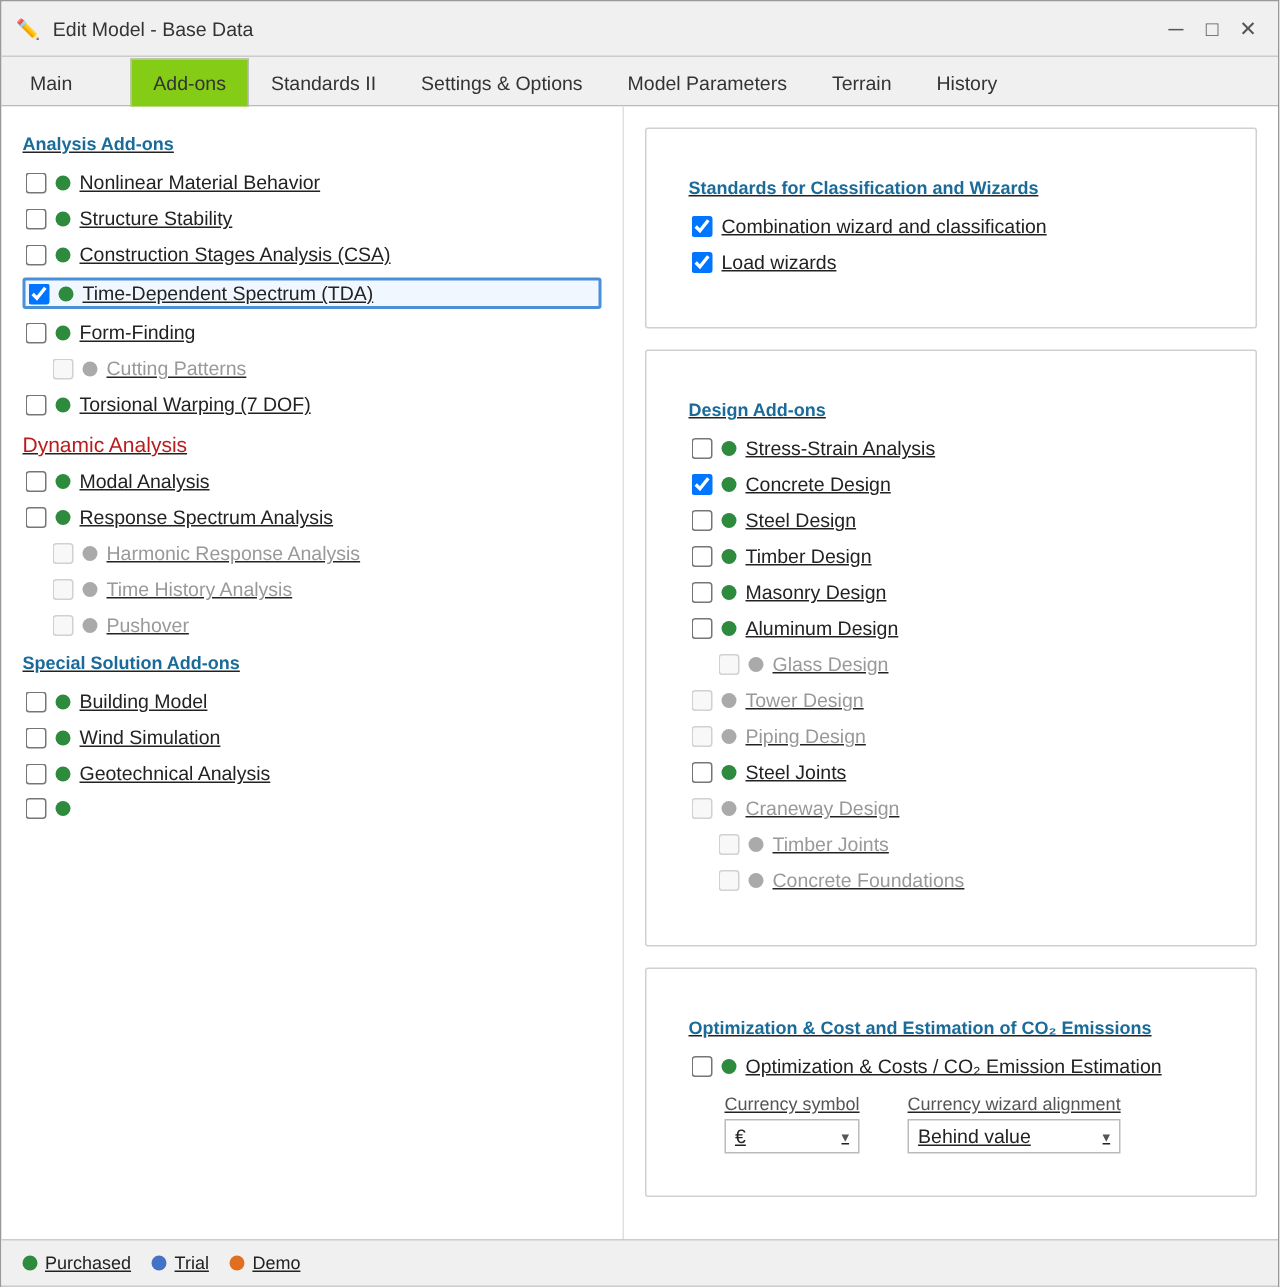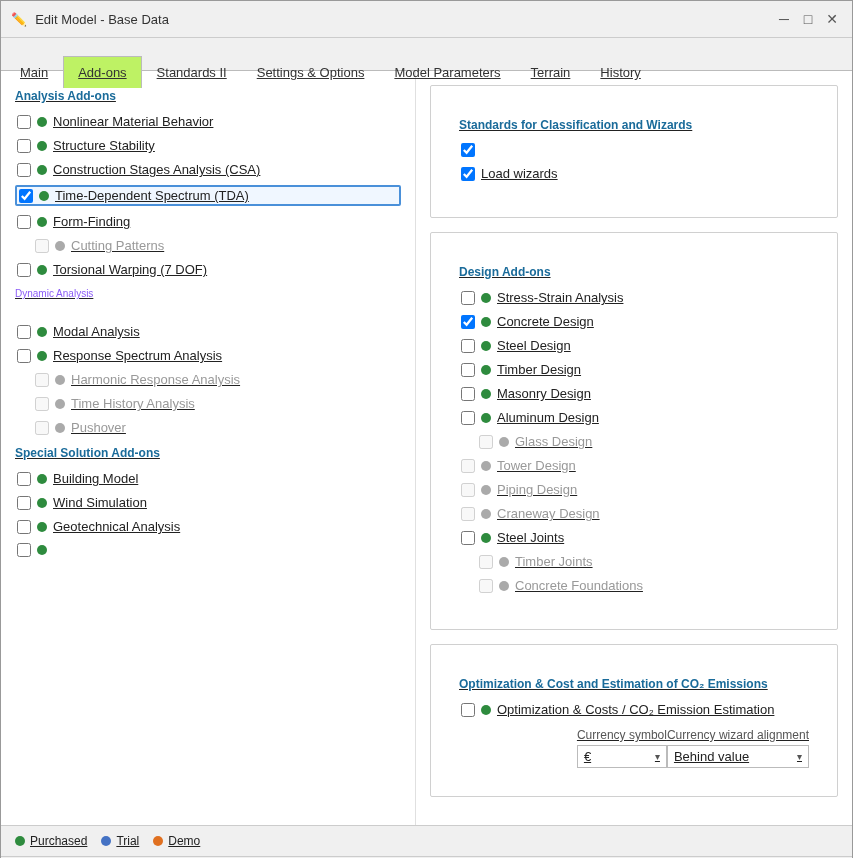--- a/index.html
+++ b/index.html
@@ -3,22 +3,22 @@
   <meta charset="utf-8">
   <style>
     * { box-sizing: border-box; margin: 0; padding: 0; }
     body { font-family: 'Segoe UI', Arial, sans-serif; font-size: 13px; background: #f0f0f0; color: #222; }
     .window { width: 853px; height: 858px; background: #f0f0f0; border: 1px solid #999; display: flex; flex-direction: column; }
     .title-bar { background: #f0f0f0; padding: 8px 10px; display: flex; align-items: center; justify-content: space-between; border-bottom: 1px solid #ccc; }
     .title-bar-left { display: flex; align-items: center; gap: 8px; font-size: 13px; font-weight: 400; color: #333; }
     .title-bar-controls { display: flex; gap: 4px; }
     .title-bar-btn { width: 20px; height: 20px; border: none; background: transparent; cursor: pointer; font-size: 14px; color: #555; display: flex; align-items: center; justify-content: center; }
     .tab-bar { background: #f0f0f0; display: flex; border-bottom: 1px solid #bbb; padding: 0 4px; }
-    .tab { padding: 8px 14px; cursor: pointer; font-size: 13px; color: #333; border: 1px solid transparent; border-bottom: none; position: relative; top: 18px; text-decoration: underline; }
-    .tab.active { background: #bef264; border-color: #bbb; border-bottom-color: #fff; z-index: 1; }
+    .tab { padding: 8px 14px; cursor: pointer; font-size: 13px; color: #333; border: 1px solid transparent; border-bottom: none; position: relative; top: 1px; }
+    .tab.active { background: #84cc16; border-color: #bbb; border-bottom-color: #fff; z-index: 1; margin-left: 24px; }
     .content { flex: 1; background: #fff; display: flex; flex-direction: column; text-decoration: underline; }
     .panels { display: flex; flex: 1; overflow: hidden; }
     .left-panel { width: 415px; padding: 14px; border-right: 1px solid #e0e0e0; overflow-y: auto; }
     .right-panel { flex: 1; padding: 14px; overflow-y: auto; }
     .section-title { font-size: 12px; color: #1a6b9a; font-weight: 600; margin-bottom: 10px; margin-top: 4px; }
     .check-item { display: flex; align-items: center; gap: 6px; margin-bottom: 7px; padding: 1px 2px; }
     .check-item.highlighted { border: 2px solid #4a90d9; border-radius: 2px; background: #f0f7ff; }
     .check-item input[type="checkbox"] { width: 14px; height: 14px; cursor: pointer; margin: 0; flex-shrink: 0; }
     .dot { width: 10px; height: 10px; border-radius: 50%; flex-shrink: 0; }
     .dot-green { background: #2e8b3e; }
@@ -30,23 +30,23 @@
     .check-item.indented { margin-left: 18px; }
     .footer-bar { background: #f0f0f0; border-top: 1px solid #ccc; padding: 8px 14px; display: flex; align-items: center; gap: 14px; }
     .legend-item { display: flex; align-items: center; gap: 5px; font-size: 12px; }
     .bottom-bar { background: #f0f0f0; border-top: 1px solid #ccc; padding: 6px 10px; display: flex; align-items: center; justify-content: space-between; }
     .bottom-toolbar { display: flex; gap: 6px; }
     .toolbar-btn { width: 28px; height: 28px; border: none; background: transparent; cursor: pointer; display: flex; align-items: center; justify-content: center; font-size: 16px; }
     .dialog-btns { display: flex; gap: 6px; }
     .dialog-btn { padding: 5px 22px; border: 2px solid #6d28d9; background: #f0f0f0; cursor: pointer; font-size: 13px; border-radius: 2px; }
     .dialog-btn.apply { background: #f0f0f0; color: #888; cursor: default; }
     .separator { margin: 10px 0; }
-    .subsec-label { font-size: 10px; color: #8b5cf6; margin-bottom: 24px; margin-top: 10px; }
+    .subsec-label { font-size: 14px; color: #b91c1c; margin-bottom: 8px; margin-top: 10px; }
     .optimization-section { margin-top: 8px; }
-    .currency-row { display: flex; gap: 0; margin-top: 10px; margin-left: 24px; justify-content: flex-end; }
+    .currency-row { display: flex; gap: 32px; margin-top: 10px; margin-left: 24px; }
     .currency-field { display: flex; flex-direction: column; gap: 3px; }
     .currency-label { font-size: 12px; color: #555; }
     .currency-select { display: flex; align-items: center; border: 1px solid #bbb; background: #fff; padding: 3px 6px; font-size: 13px; cursor: pointer; min-width: 60px; }
     .currency-select-wide { min-width: 110px; }
     .currency-select span.arrow { margin-left: auto; font-size: 10px; color: #555; }
     .right-section { margin-bottom: 14px; }
     .panel-box { border: 1px solid #d0d0d0; border-radius: 2px; padding: 28px; margin-bottom: 14px; }
   </style>
 </head>
 <body>
@@ -175,20 +175,21 @@
           <span class="dot dot-green"></span>
         </div>
       </div>
 
       <div class="right-panel">
 
         <div class="panel-box right-section">
           <div class="section-title">Standards for Classification and Wizards</div>
           <div class="check-item">
             <input type="checkbox" checked="" style="">
+            <span class="item-label">Combination wizard and classification</span>
           </div>
           <div class="check-item">
             <input type="checkbox" checked="" style="">
             <span class="item-label">Load wizards</span>
           </div>
         </div>
 
         <div class="panel-box right-section">
           <div class="section-title">Design Add-ons</div>
           <div class="check-item">
@@ -229,29 +230,29 @@
           <div class="check-item" style="margin-top:6px;">
             <input type="checkbox" disabled="" style="">
             <span class="dot dot-gray"></span>
             <span class="item-label disabled">Tower Design</span>
           </div>
           <div class="check-item">
             <input type="checkbox" disabled="" style="">
             <span class="dot dot-gray"></span>
             <span class="item-label disabled">Piping Design</span>
           </div>
+          <div class="check-item" style="margin-top:6px;">
+            <input type="checkbox" style="">
+            <span class="dot dot-green"></span>
+            <span class="item-label">Steel Joints</span>
+          </div>
           <div class="check-item">
             <input type="checkbox" disabled="" style="">
             <span class="dot dot-gray"></span>
             <span class="item-label disabled">Craneway Design</span>
-          </div>
-          <div class="check-item" style="margin-top:6px;">
-            <input type="checkbox" style="">
-            <span class="dot dot-green"></span>
-            <span class="item-label">Steel Joints</span>
           </div>
           <div class="check-item indented">
             <input type="checkbox" disabled="" style="">
             <span class="dot dot-gray"></span>
             <span class="item-label disabled">Timber Joints</span>
           </div>
           <div class="check-item indented">
             <input type="checkbox" disabled="" style="">
             <span class="dot dot-gray"></span>
             <span class="item-label disabled">Concrete Foundations</span>

